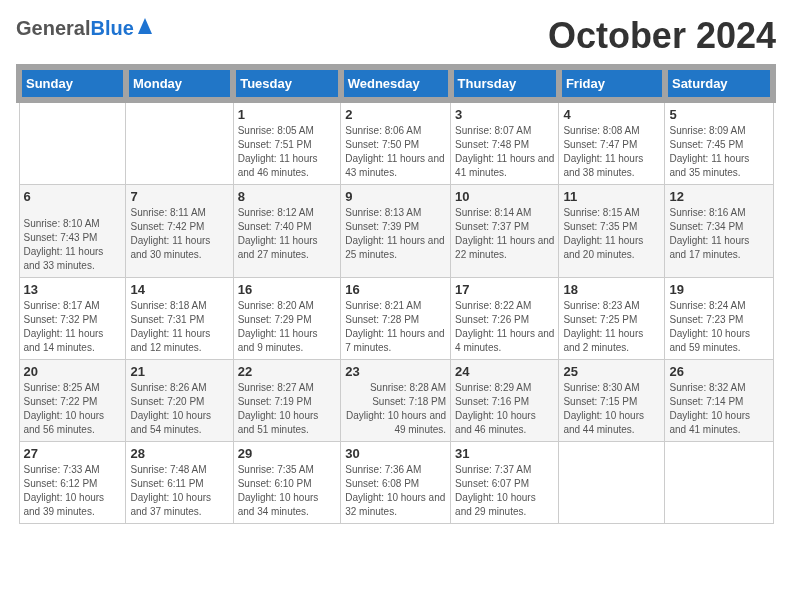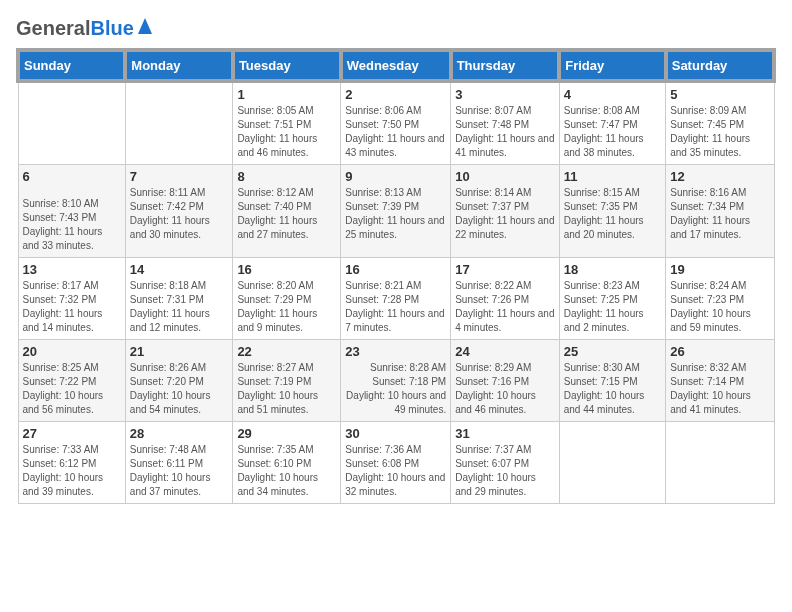--- a/index.html
+++ b/index.html
@@ -40,21 +40,21 @@
       border-collapse: collapse;
       margin-top: 8px;
     }
     thead tr th {
       background-color: #2176c7;
       color: #fff;
       font-size: 13px;
       font-weight: bold;
       padding: 6px 4px;
       text-align: left;
-      border: 4px solid #a3a3a3;
+      border: 6px solid #a3a3a3;
     }
     tbody tr td {
       border: 1px solid #ccc;
       vertical-align: top;
       padding: 4px 4px;
       font-size: 10.5px;
       color: #333;
       width: 113px;
       min-height: 80px;
       background: #fff;
@@ -97,20 +97,21 @@
       <span class="logo-word-general">General</span>
       <span class="logo-word-blue">Blue</span>
       <span class="logo-icon">
         <svg width="18" height="20" viewBox="0 0 18 20">
           <polygon points="2,18 9,2 16,18" fill="#1e73d1"></polygon>
         </svg>
       </span>
     </div>
   </div>
   <div class="title-block">
+    <div class="month-title">October 2024</div>
   </div>
 </div>
 
 <table>
   <thead>
     <tr>
     <th>Sunday</th>
         <th>Monday</th>
         <th>Tuesday</th>
         <th>Wednesday</th>

